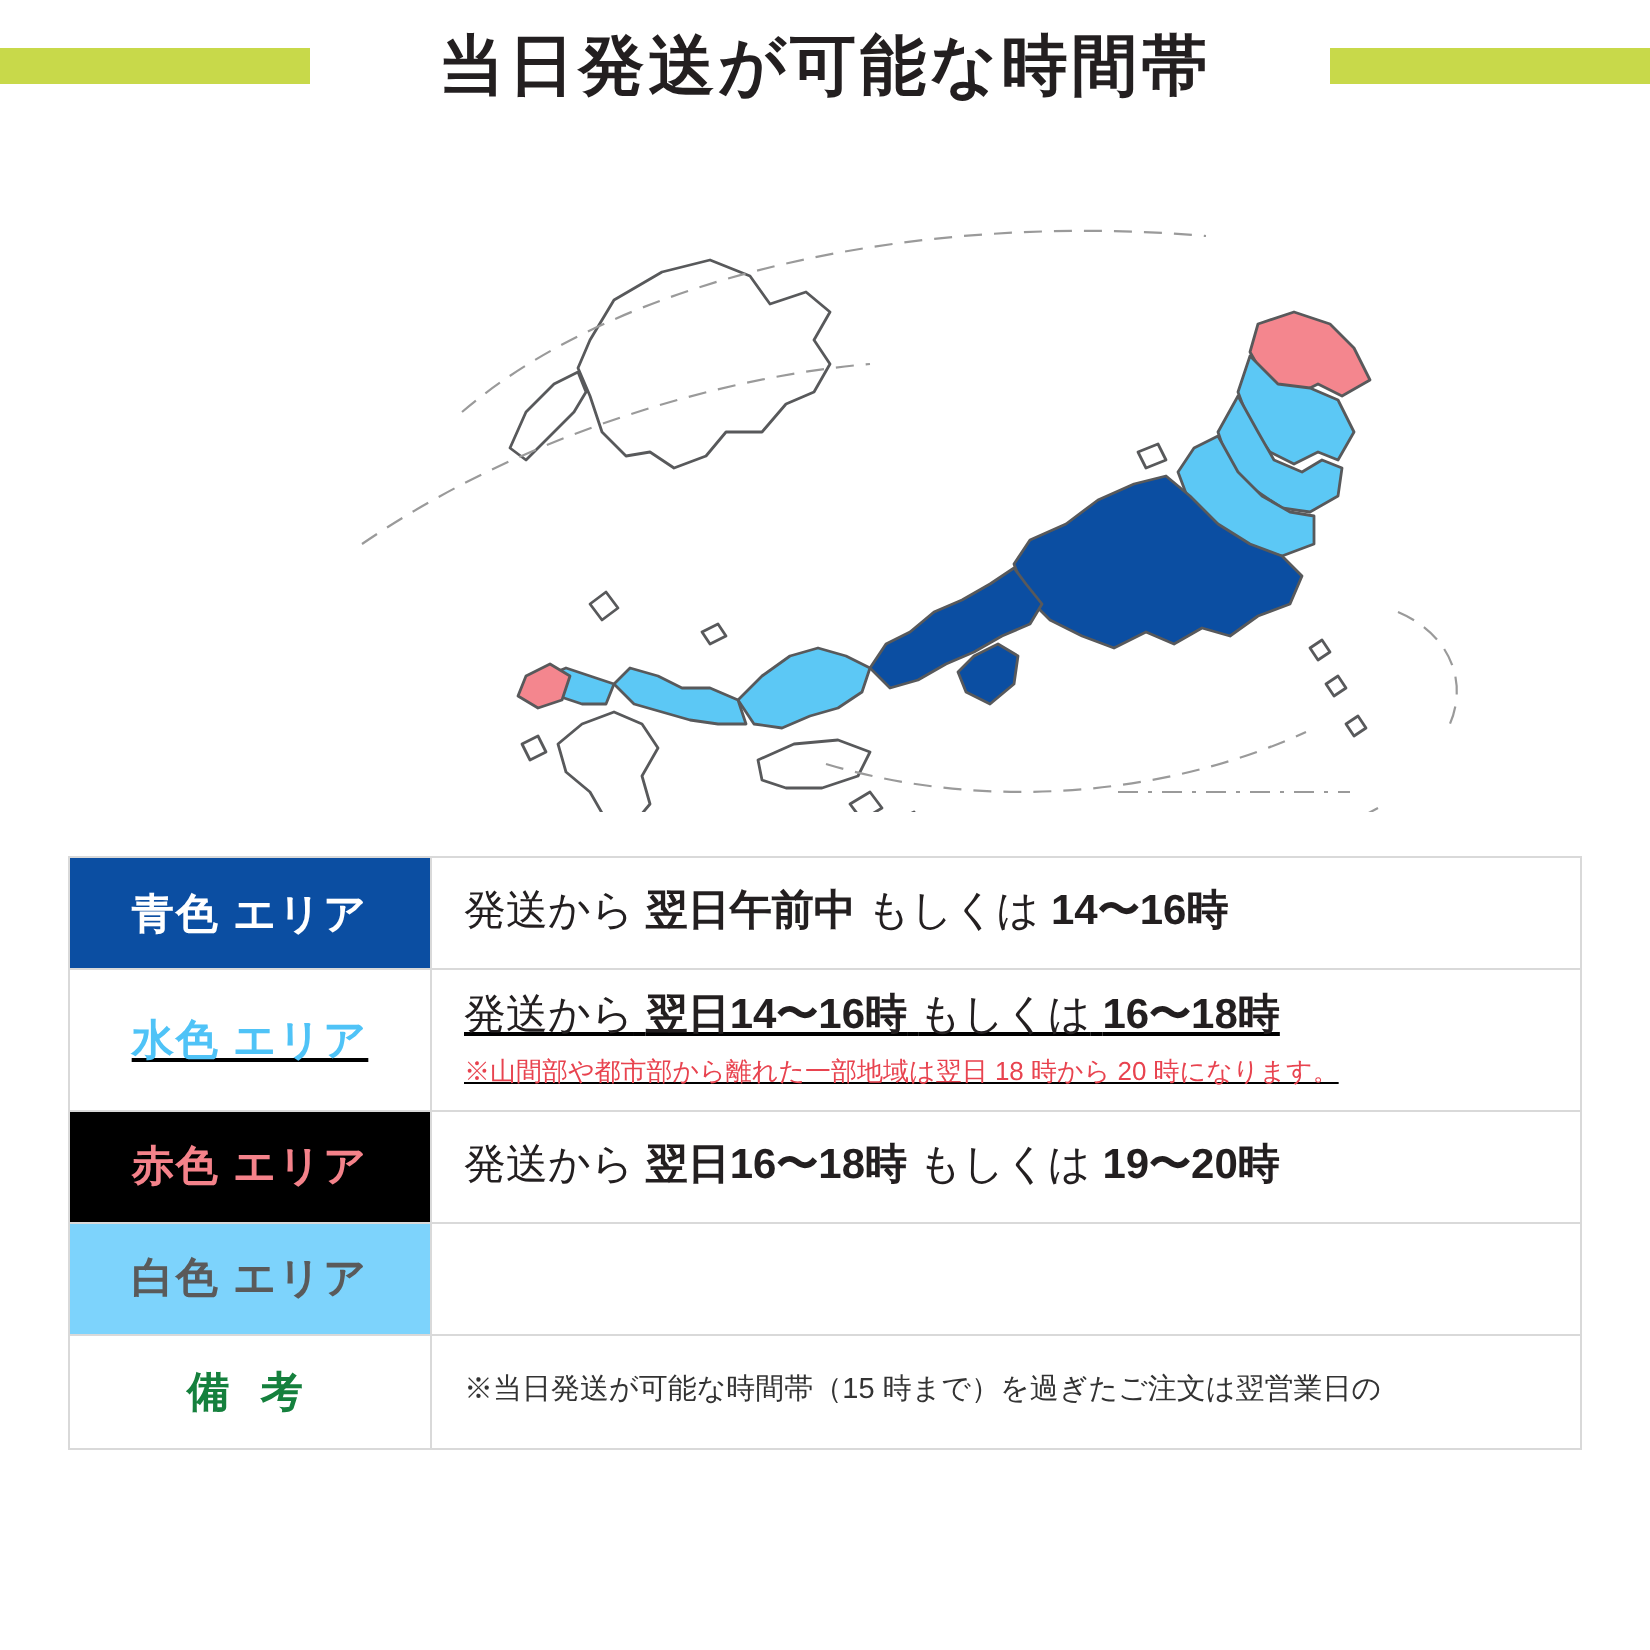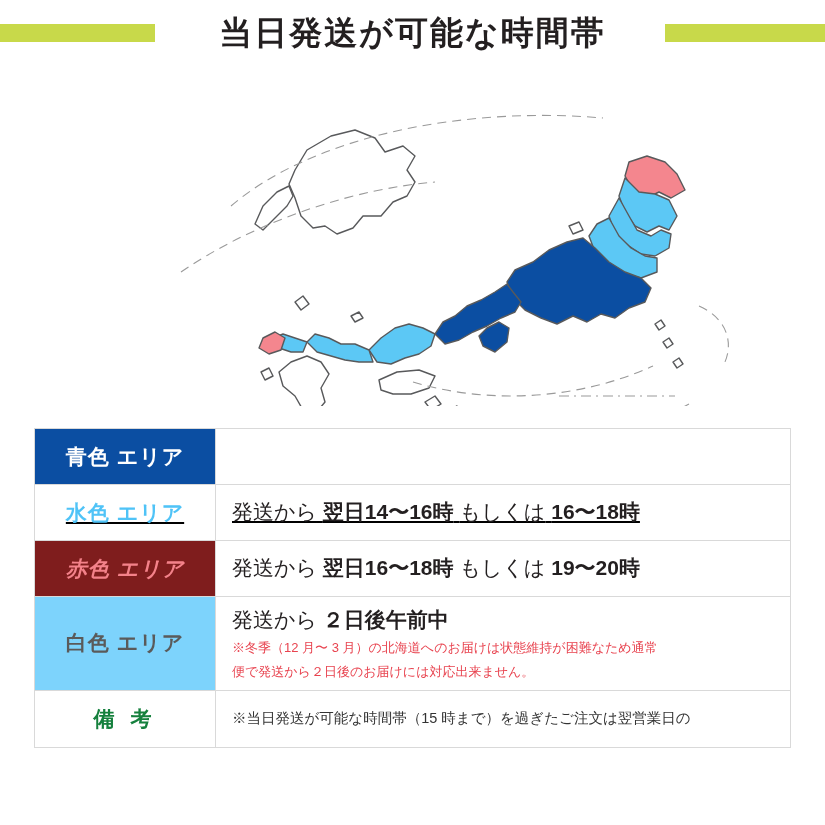--- a/index.html
+++ b/index.html
@@ -75,21 +75,21 @@
     align-items: center;
     justify-content: center;
     font-size: 21px;
     font-weight: bold;
     letter-spacing: 1px;
     border-right: 1px solid #d9d9d9;
     text-align: center;
   }
   .label-blue   { background: #0b4ea2; color: #ffffff; }
   .label-cyan   { background: #ffffff; color: #4fc3f7; }
-  .label-red    { background: #7f1d1d; color: #f4828a; font-style: italic; }
+  .label-red    { background: #000000; color: #f4828a; }
   .label-white  { background: #7dd3fc; color: #5a5a5a; }
   .label-note   { background: #ffffff; color: #15803d; letter-spacing: 5px; }
 
   .val-cell {
     flex: 1 1 auto;
     padding: 8px 12px 8px 16px;
     display: flex;
     flex-direction: column;
     justify-content: center;
     background: #ffffff;
@@ -191,56 +191,57 @@
       <g stroke="#9a9a9a" stroke-width="1.1" stroke-dasharray="10 5 2 5" fill="none">
         <path d="M496,330 L612,330"></path>
       </g>
     </svg>
   </div>
 
   <div class="table">
 
     <div class="row">
       <div class="label-cell label-blue">青色 エリア</div>
+      <div class="val-cell">
+        <div class="val-main">
+          <span>発送から</span>
+          <span class="bold">翌日午前中</span>
+          <span>もしくは</span>
+          <span class="bold">14〜16時</span>
+        </div>
+      </div>
     </div>
 
     <div class="row row-cyan">
       <div class="label-cell label-cyan">水色 エリア</div>
       <div class="val-cell">
         <div class="val-main">
           <span>発送から</span>
           <span class="bold">翌日14〜16時</span>
           <span>もしくは</span>
           <span class="bold">16〜18時</span>
         </div>
+        <div class="val-sub">※山間部や都市部から離れた一部地域は翌日 18 時から 20 時になります。</div>
       </div>
     </div>
 
     <div class="row">
       <div class="label-cell label-red">赤色 エリア</div>
       <div class="val-cell">
         <div class="val-main">
           <span>発送から</span>
           <span class="bold">翌日16〜18時</span>
           <span>もしくは</span>
           <span class="bold">19〜20時</span>
         </div>
       </div>
     </div>
 
     <div class="row row-white">
       <div class="label-cell label-white">白色 エリア</div>
-      <div class="val-cell">
-        <div class="val-main">
-          <span>発送から</span>
-          <span class="bold">２日後午前中</span>
-        </div>
-        <div class="val-sub">※冬季（12 月〜 3 月）の北海道へのお届けは状態維持が困難なため通常</div>
-        <div class="val-sub indent2">便で発送から２日後のお届けには対応出来ません。</div>
-      </div>
     </div>
 
     <div class="row row-note">
       <div class="label-cell label-note">備 考</div>
       <div class="val-cell">
         <div class="note-line">※当日発送が可能な時間帯（15 時まで）を過ぎたご注文は翌営業日の</div>
       </div>
     </div>
 
   </div>

